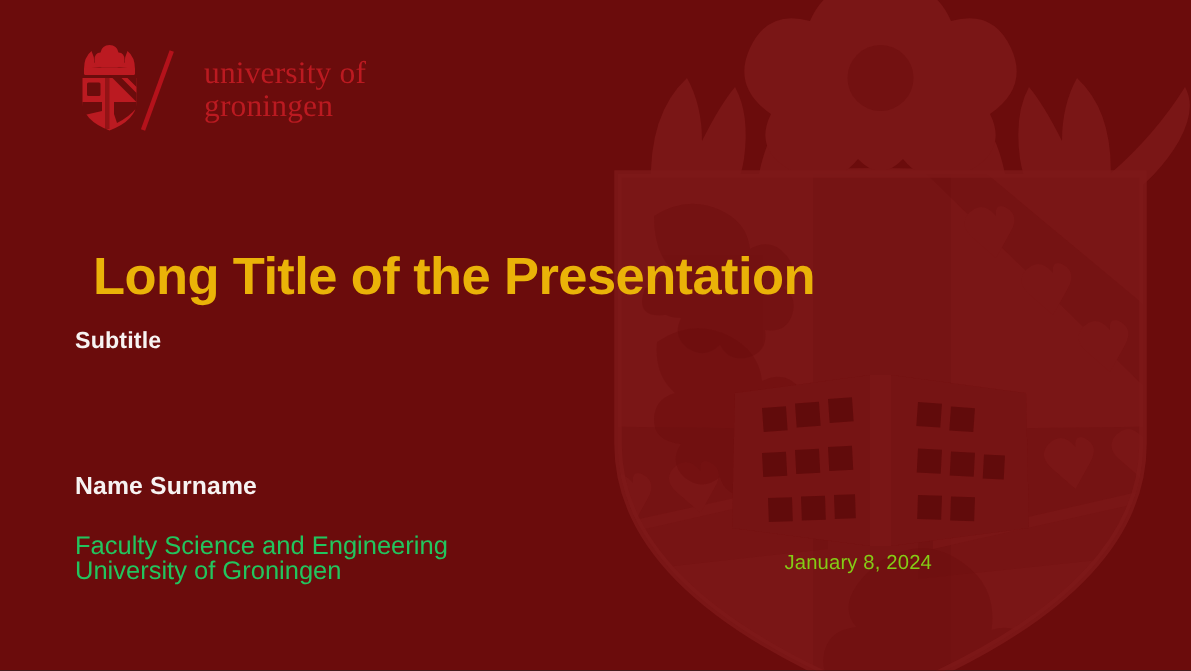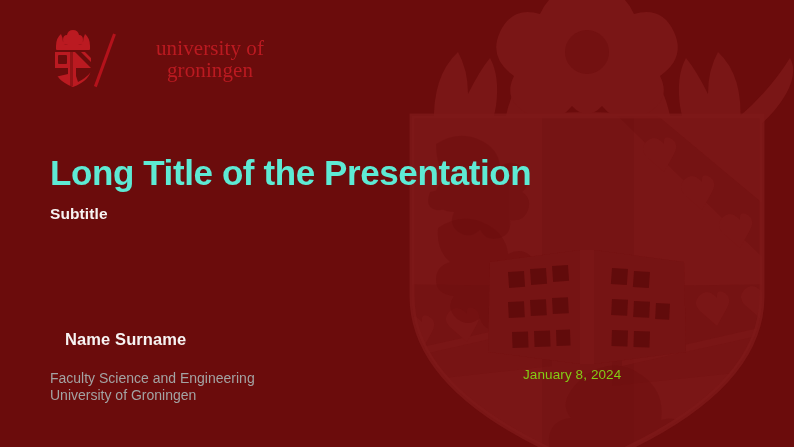--- a/index.html
+++ b/index.html
@@ -60,39 +60,38 @@
     background: #b4121b;
     transform: rotate(20deg);
     transform-origin: top center;
   }
   .logo-wordmark {
     font-family: "Liberation Serif", serif;
     color: #bb1a21;
     font-size: 21px;
     line-height: 22px;
     letter-spacing: 0.1px;
-    margin-left: 20px;
+    margin-left: 0;
     white-space: pre-line;
-    text-align: center;
   }
 
   
   .title-block {
     position: absolute;
     left: 50px;
     top: 152px;
     width: 640px;
   }
   .slide-title {
-    color: #5eead4;
+    color: #eab308;
     font-size: 35px;
     font-weight: bold;
     line-height: 42px;
     letter-spacing: -0.4px;
-    margin: 0;
+    margin: 12px;
   }
   .slide-subtitle {
     color: #f7f3f2;
     font-size: 15.5px;
     font-weight: bold;
     line-height: 20px;
     letter-spacing: 0.1px;
     margin: 10px 0 4px 0;
   }
 
@@ -102,25 +101,25 @@
     left: 50px;
     top: 313px;
     width: 420px;
   }
   .author-name {
     color: #f7f3f2;
     font-size: 16.5px;
     font-weight: bold;
     line-height: 22px;
     letter-spacing: 0.1px;
-    margin: 15px;
+    margin: 0;
   }
   .author-affil {
-    color: #a3a3a3;
-    font-size: 14px;
+    color: #22c55e;
+    font-size: 17px;
     font-weight: normal;
     line-height: 17px;
     margin: 20px 0 0 0;
     white-space: pre-line;
   }
 
   
   .slide-date {
     position: absolute;
     left: 523px;

